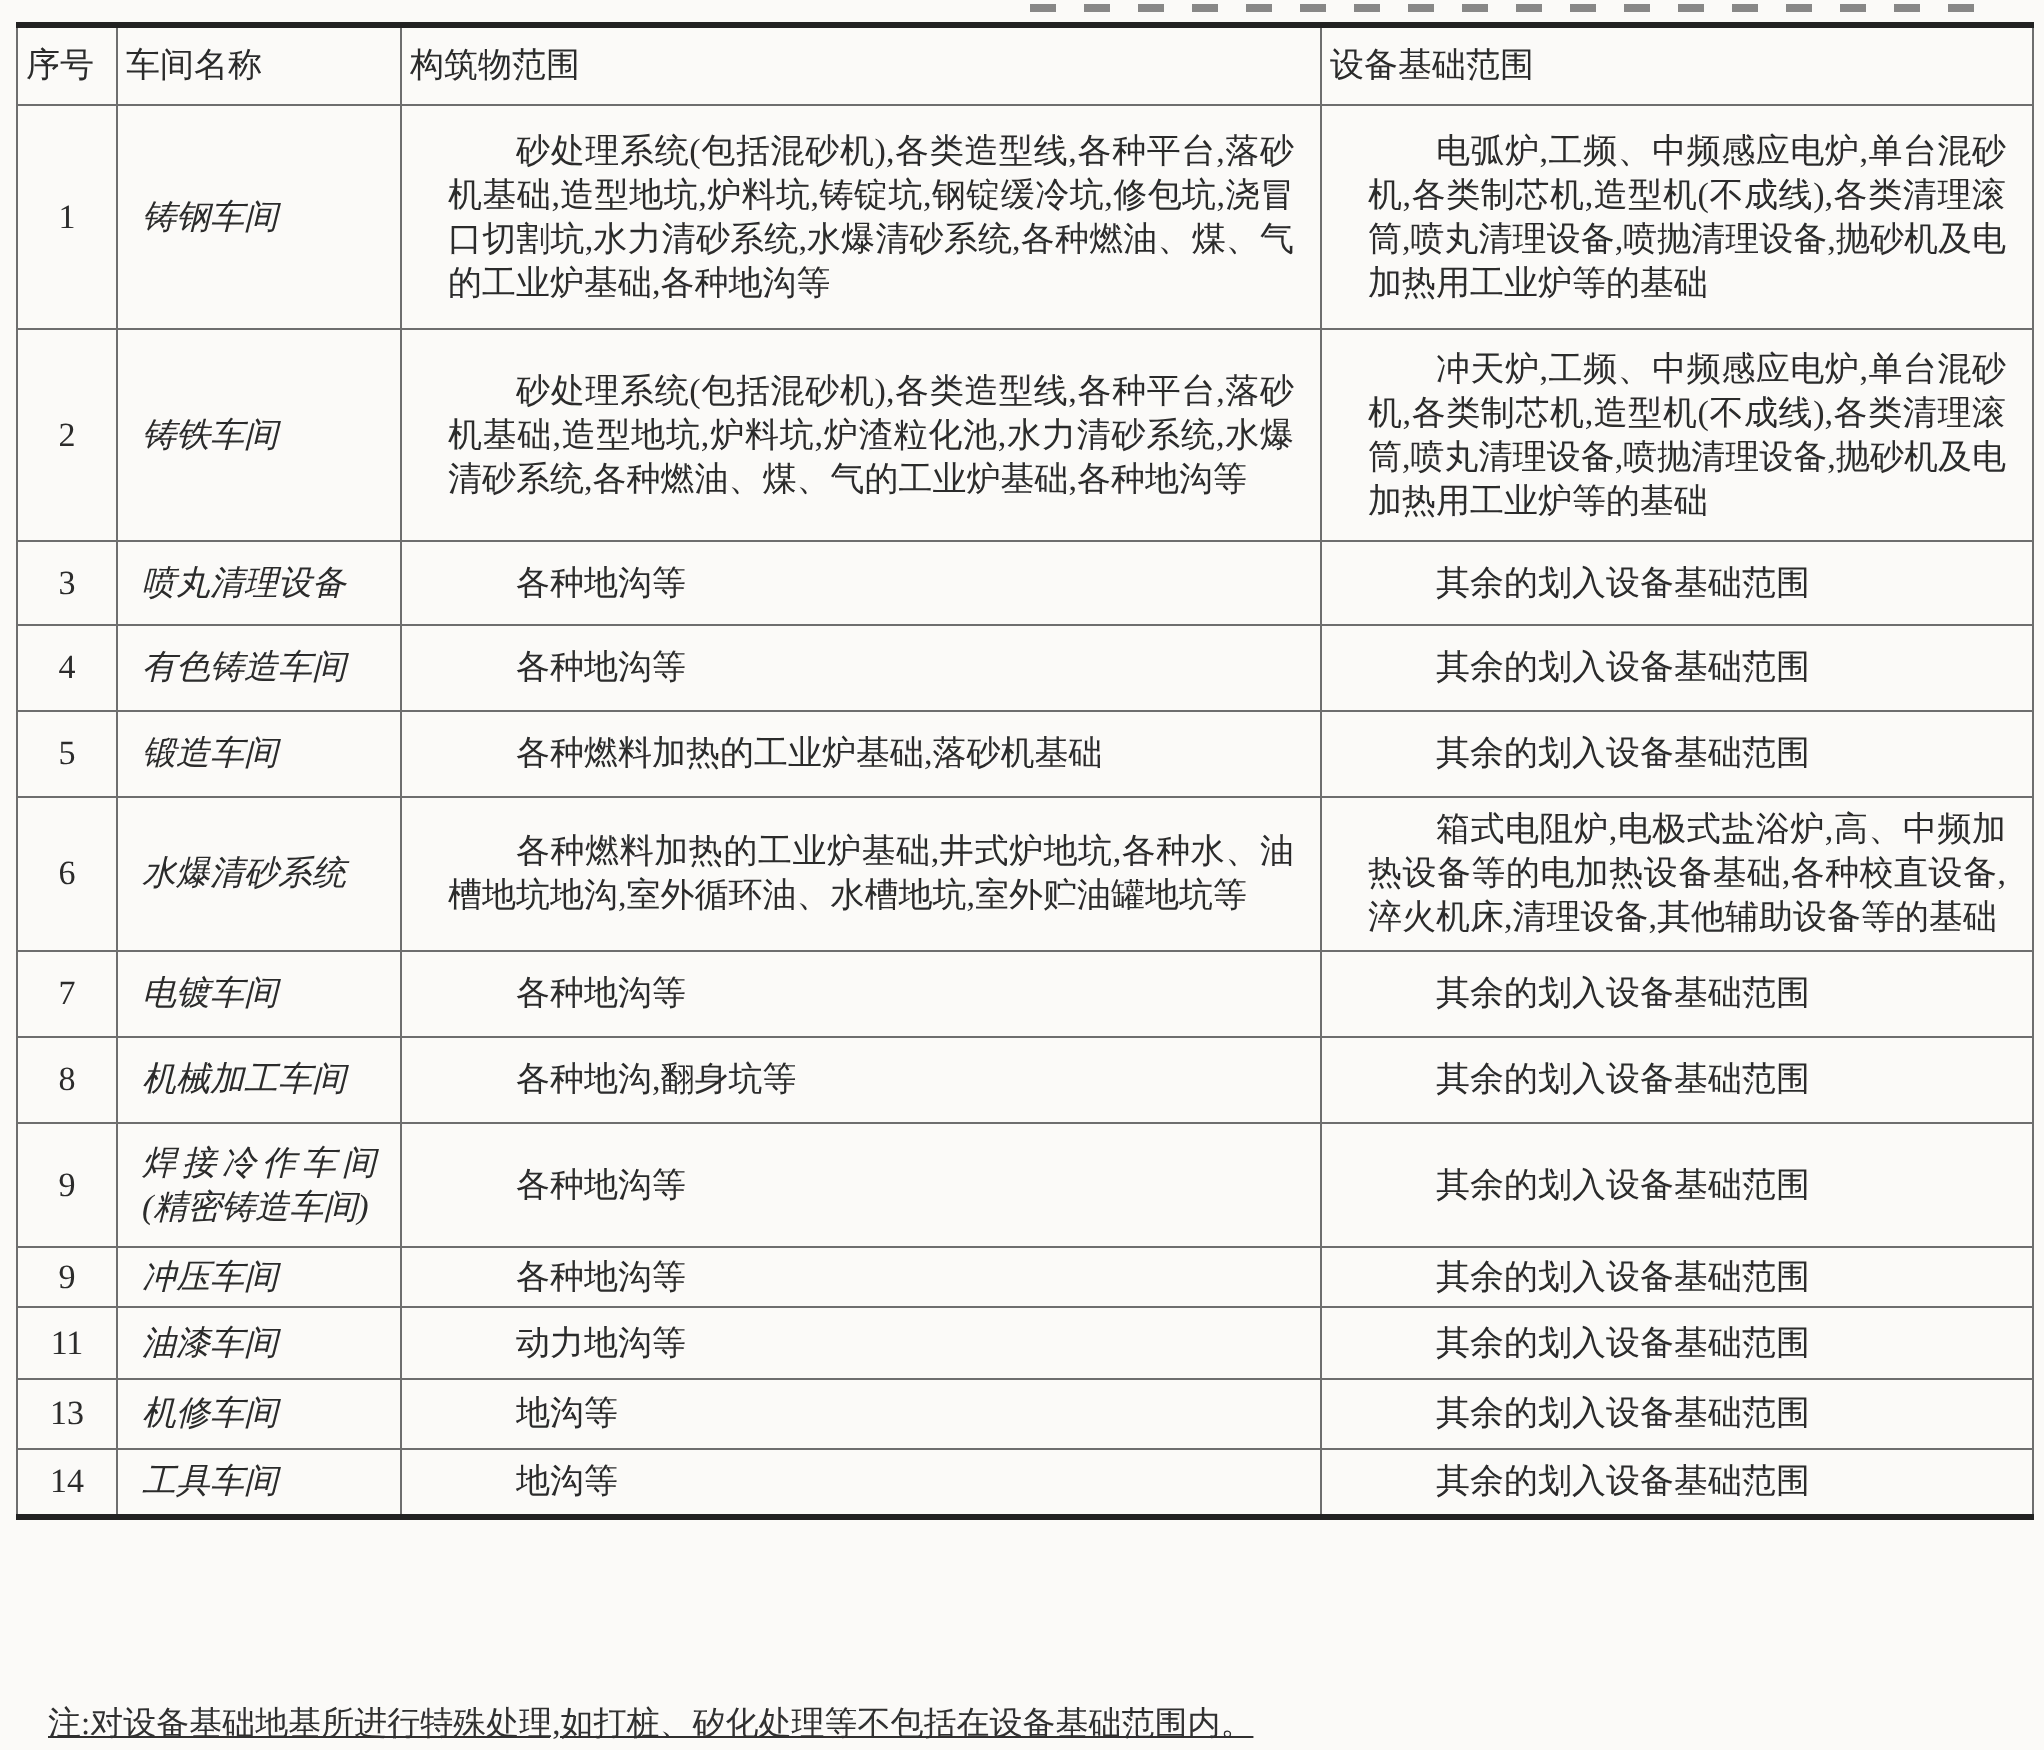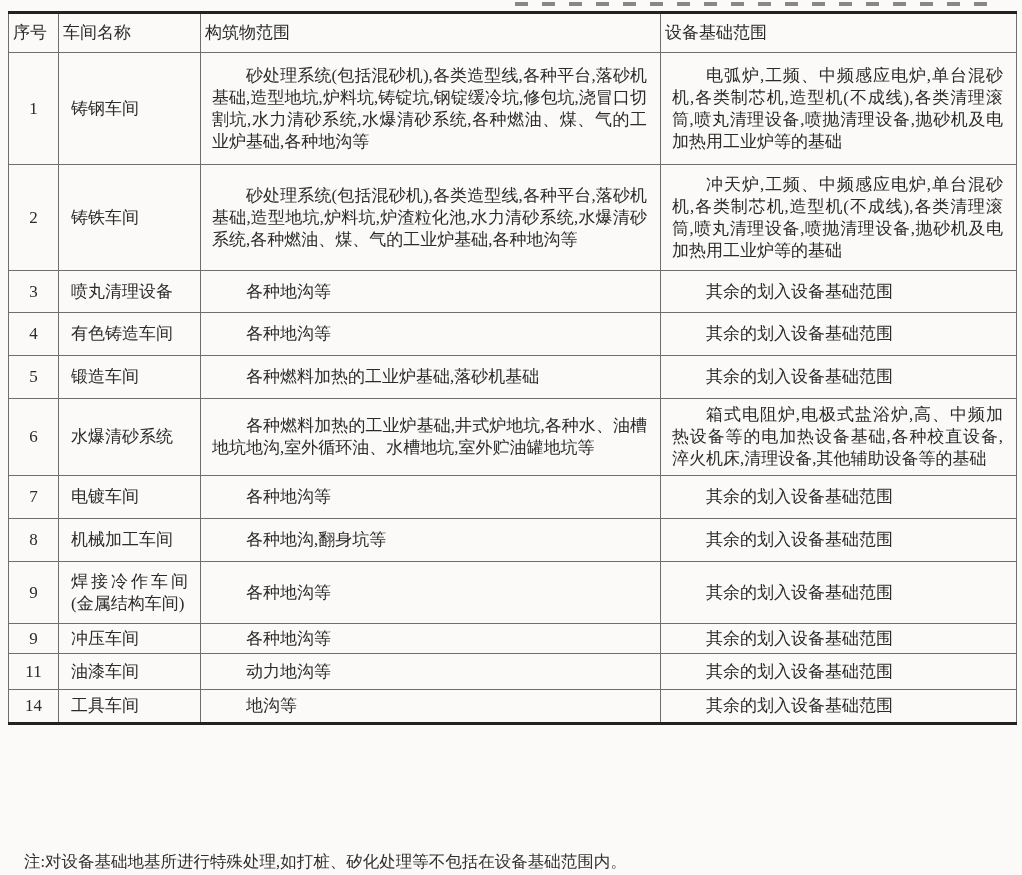--- a/index.html
+++ b/index.html
@@ -39,31 +39,32 @@
   col.c-equip{width:356px;}
   th,td{
     border:1px solid var(--line);
     vertical-align:middle;
     line-height:22px;
     font-weight:normal;
     padding:2px 4px;
   }
   th{text-align:left;height:34px;margin-top:29px;}
   td.no{text-align:center;}
-  td.name{text-align:justify;padding:2px 12px;}
+  td.name{text-align:justify;padding:2px 12px;font-style:italic;}
   td.body{
     text-align:justify;
     text-indent:2em;
-    padding:3px 13px 3px 11px;
+    padding:3px 13px 3px 23px;
   }
   .note{
     position:absolute;left:24px;top:852px;width:980px;
     font-size:16.5px;line-height:20px;
     color:#303030;
     white-space:nowrap;
+    text-decoration:underline;
   }
 </style>
 </head>
 <body>
 
 <div class="page">
 
   <div class="title-fragment"></div>
 
   <table class="main">
@@ -125,34 +126,40 @@
         <td class="body">其余的划入设备基础范围</td>
       </tr>
       <tr style="height:43px;">
         <td class="no">8</td>
         <td class="name">机械加工车间</td>
         <td class="body">各种地沟,翻身坑等</td>
         <td class="body">其余的划入设备基础范围</td>
       </tr>
       <tr style="height:62px;">
         <td class="no">9</td>
-        <td class="name">焊接冷作车间(金属结构车间)</td>
+        <td class="name">焊接冷作车间(精密铸造车间)</td>
         <td class="body">各种地沟等</td>
         <td class="body">其余的划入设备基础范围</td>
       </tr>
       <tr style="height:30px;">
         <td class="no">9</td>
         <td class="name">冲压车间</td>
         <td class="body">各种地沟等</td>
         <td class="body">其余的划入设备基础范围</td>
       </tr>
       <tr style="height:36px;">
         <td class="no">11</td>
         <td class="name">油漆车间</td>
         <td class="body">动力地沟等</td>
+        <td class="body">其余的划入设备基础范围</td>
+      </tr>
+      <tr style="height:35px;">
+        <td class="no">13</td>
+        <td class="name">机修车间</td>
+        <td class="body">地沟等</td>
         <td class="body">其余的划入设备基础范围</td>
       </tr>
       <tr style="height:34px;">
         <td class="no">14</td>
         <td class="name">工具车间</td>
         <td class="body">地沟等</td>
         <td class="body">其余的划入设备基础范围</td>
       </tr>
     </tbody>
   </table>

